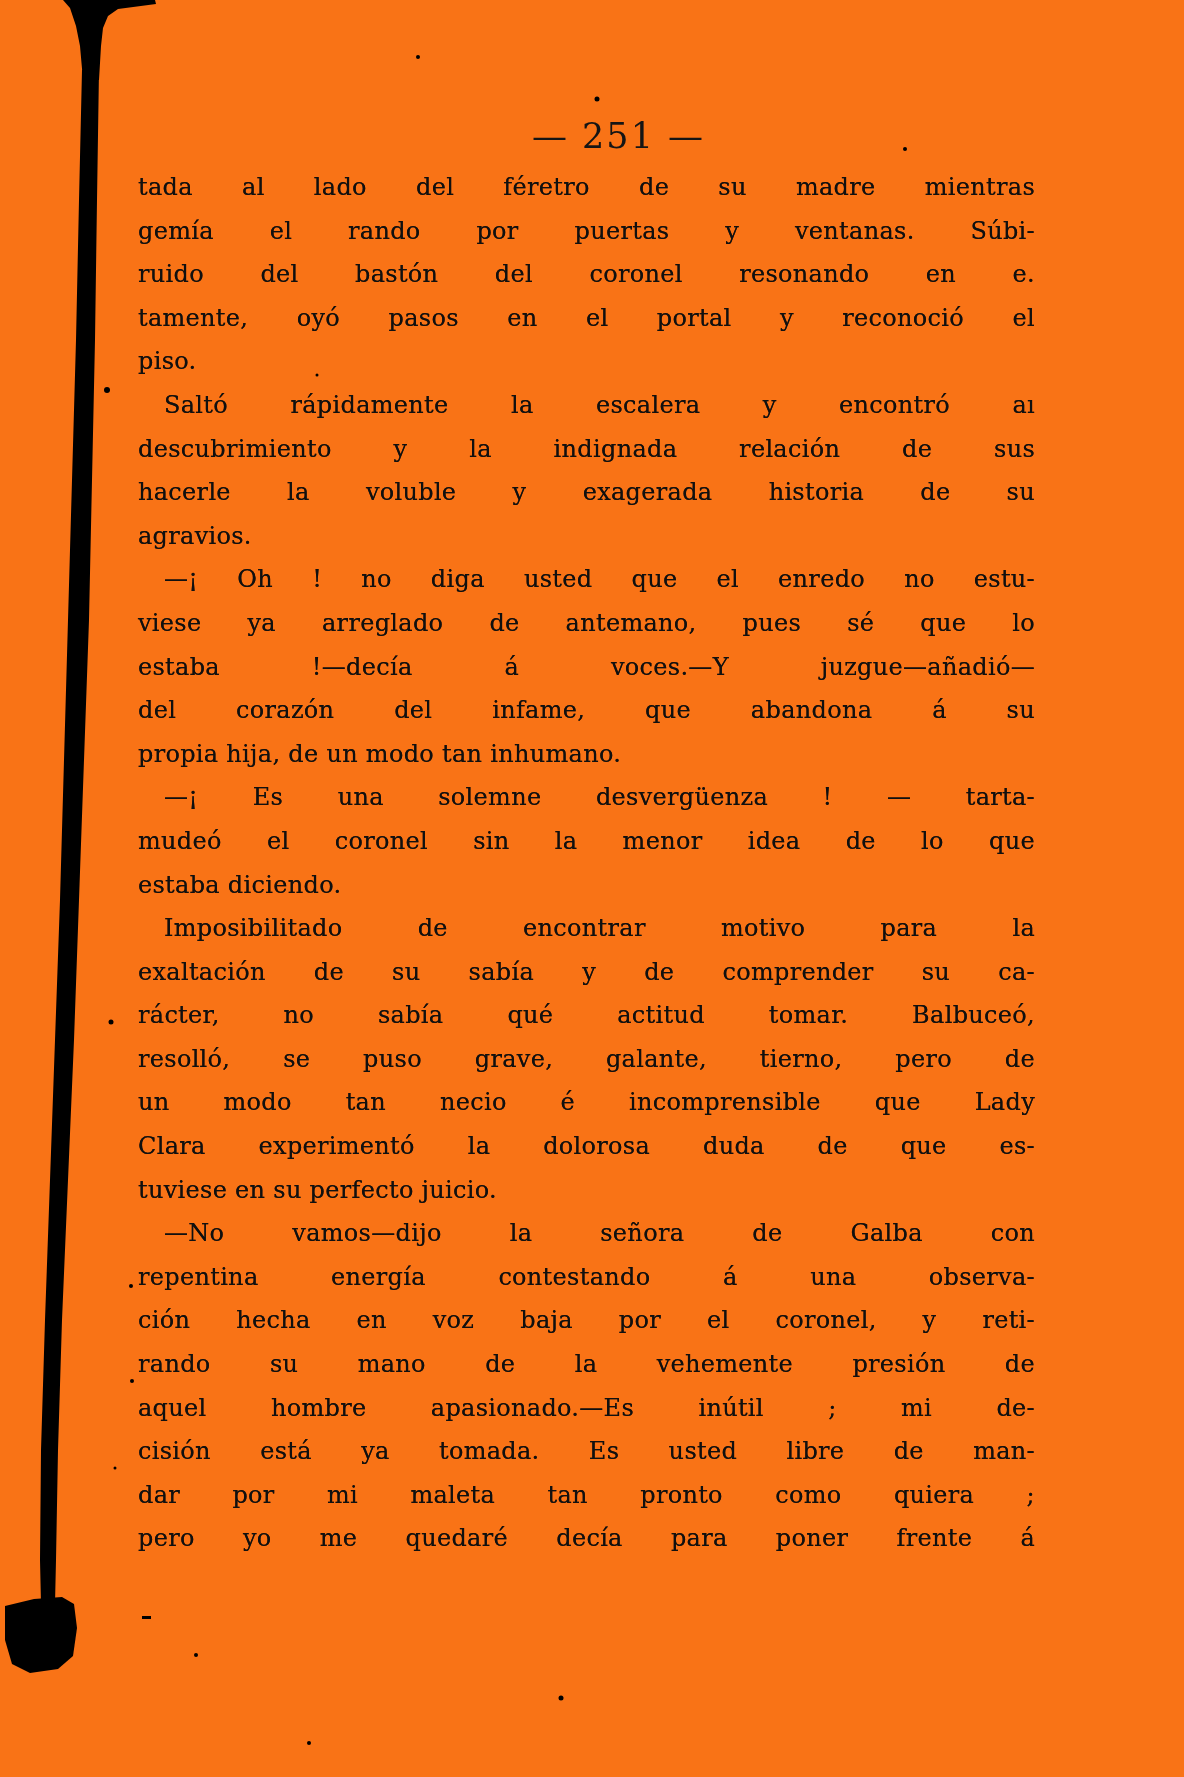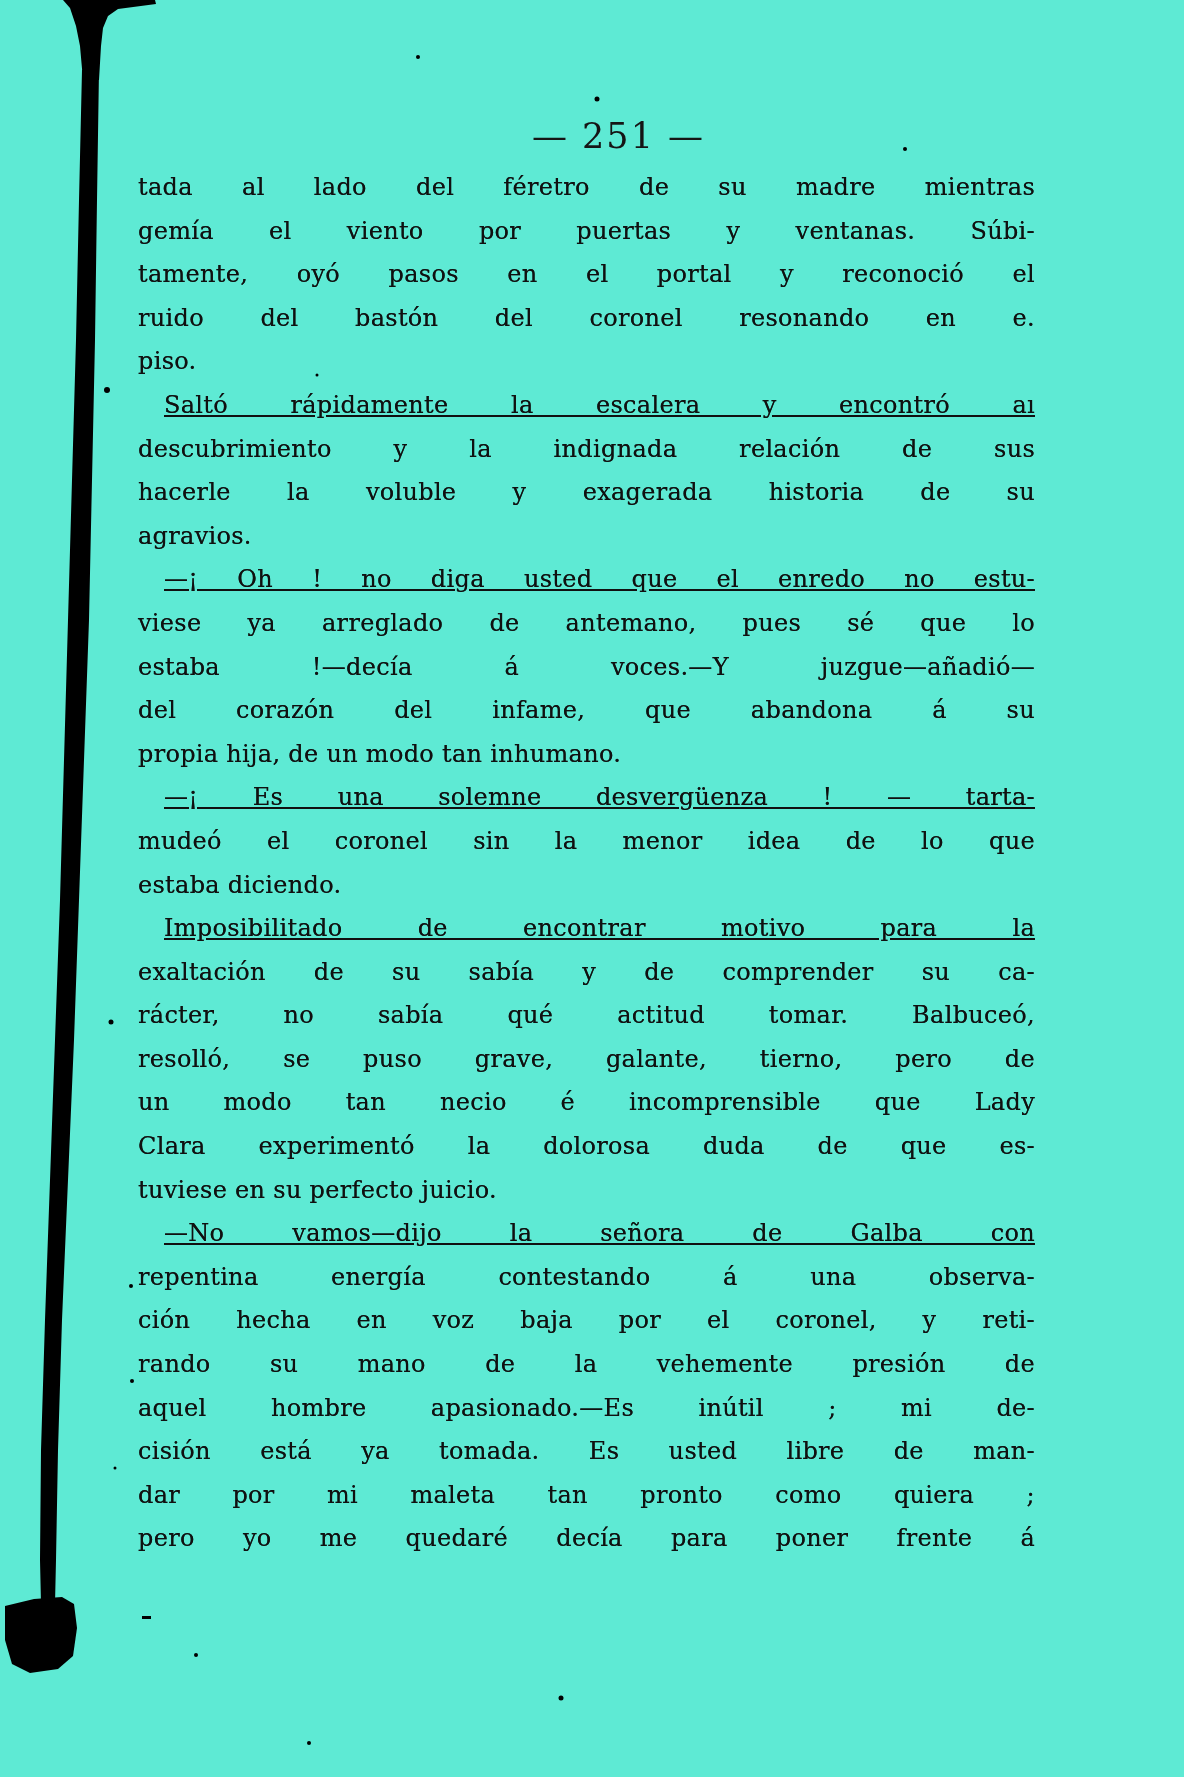--- a/index.html
+++ b/index.html
@@ -1,20 +1,20 @@
 <!DOCTYPE html>
 <html><head>
 <meta charset="utf-8">
 <style>
   html, body { margin: 0; padding: 0; background: #e8e8e8; }
   .page {
     position: relative;
     width: 1184px;
     height: 1777px;
-    background: #5eead4;
+    background: #f97316;
     overflow: hidden;
     font-family: "DejaVu Serif", "Liberation Serif", serif;
     color: #101010;
   }
   .scan-artifacts {
     position: absolute;
     left: 0; top: 0;
     width: 1184px; height: 1777px;
     pointer-events: none;
   }
@@ -40,21 +40,21 @@
     line-height: 43.6px;
     font-size: 24px;
     letter-spacing: 0.3px;
     white-space: normal;
     text-shadow: 0 0 0.5px rgba(10,10,10,0.75);
   }
   .line.j {
     text-align: justify;
     text-align-last: justify;
   }
-  .line.ind { padding-left: 26px; text-decoration: underline; }
+  .line.ind { padding-left: 26px; }
   .it { }
 </style>
 </head>
 <body>
 
 <div class="page">
 
   <svg class="scan-artifacts" viewBox="0 0 1184 1777" xmlns="http://www.w3.org/2000/svg" aria-hidden="true">
 
     <path fill="#000000" d="M 63,0 L 155,0 L 156,4 L 118,9 L 108,16 L 103,28 L 101,46 L 99,80 L 83,80 L 80,46 L 76,26 L 70,8 Z"></path>
@@ -78,23 +78,23 @@
       <circle cx="196" cy="1655" r="2"></circle>
       <circle cx="561" cy="1698" r="2.5"></circle>
       <circle cx="309" cy="1743" r="2"></circle>
     </g>
   </svg>
 
   <div class="page-header">— 251 —</div>
 
   <div class="text-block" id="text-block">
       <div class="line j"><span class="">tada al lado del féretro de su madre mientras</span></div>
-      <div class="line j"><span class="">gemía el viento por puertas y ventanas. Súbi-</span></div>
+      <div class="line j"><span class="">gemía el rando por puertas y ventanas. Súbi-</span></div>
+      <div class="line j"><span class="">ruido del bastón del coronel resonando en e.</span></div>
       <div class="line j"><span class="">tamente, oyó pasos en el portal y reconoció el</span></div>
-      <div class="line j"><span class="">ruido del bastón del coronel resonando en e.</span></div>
       <div class="line"><span class="">piso.</span></div>
       <div class="line j ind"><span class="">Saltó rápidamente la escalera y encontró aı</span></div>
       <div class="line j"><span class="">descubrimiento y la indignada relación de sus</span></div>
       <div class="line j"><span class="">hacerle la voluble y exagerada historia de su</span></div>
       <div class="line"><span class="">agravios.</span></div>
       <div class="line j ind"><span class="">—¡ Oh ! no diga usted que el enredo no estu-</span></div>
       <div class="line j"><span class="">viese ya arreglado de antemano, pues sé que lo</span></div>
       <div class="line j"><span class="">estaba !—decía á voces.—Y juzgue—añadió—</span></div>
       <div class="line j"><span class="">del corazón del infame, que abandona á su</span></div>
       <div class="line"><span class="">propia hija, de un modo tan inhumano.</span></div>

